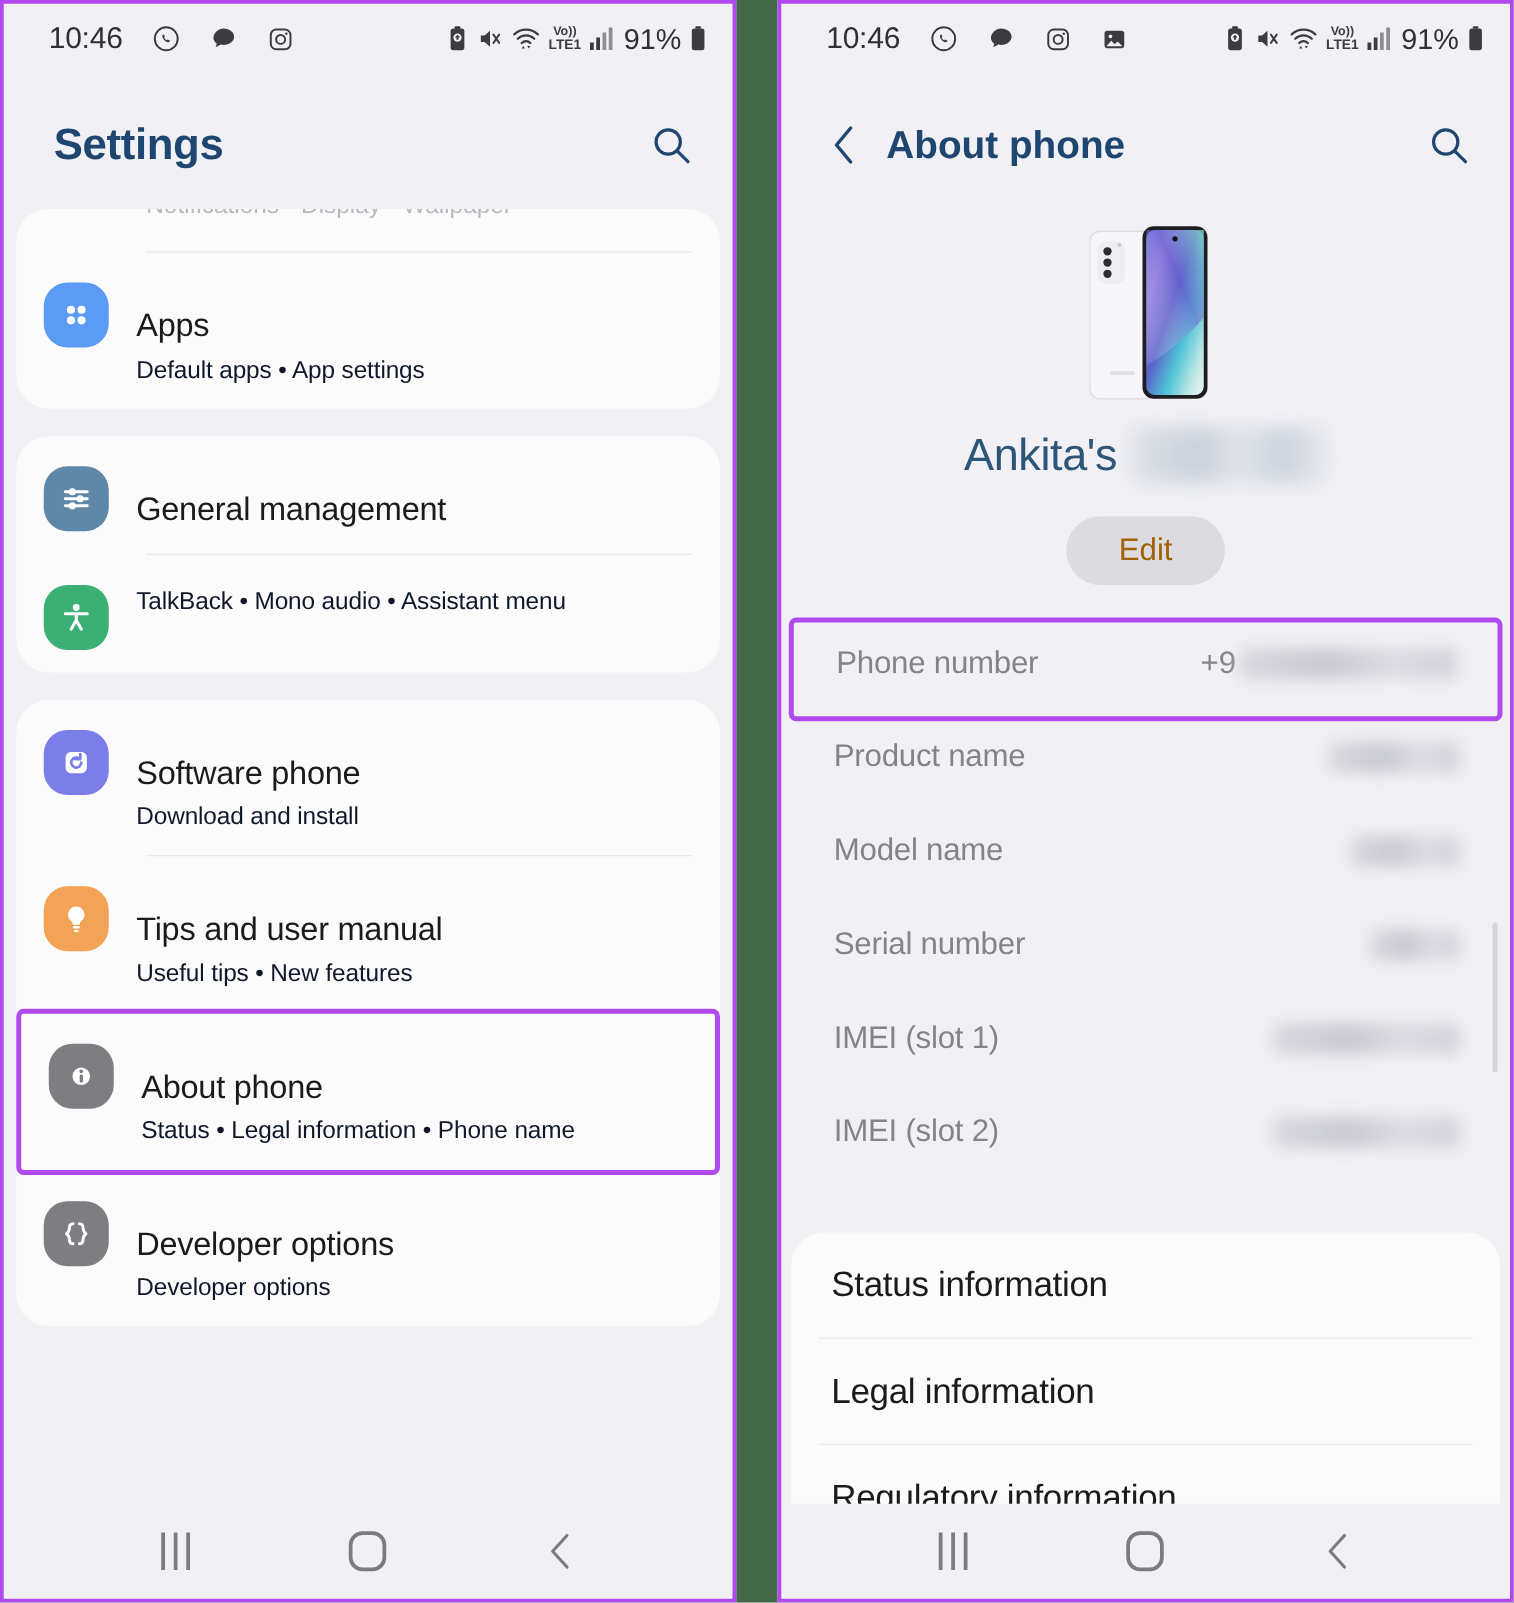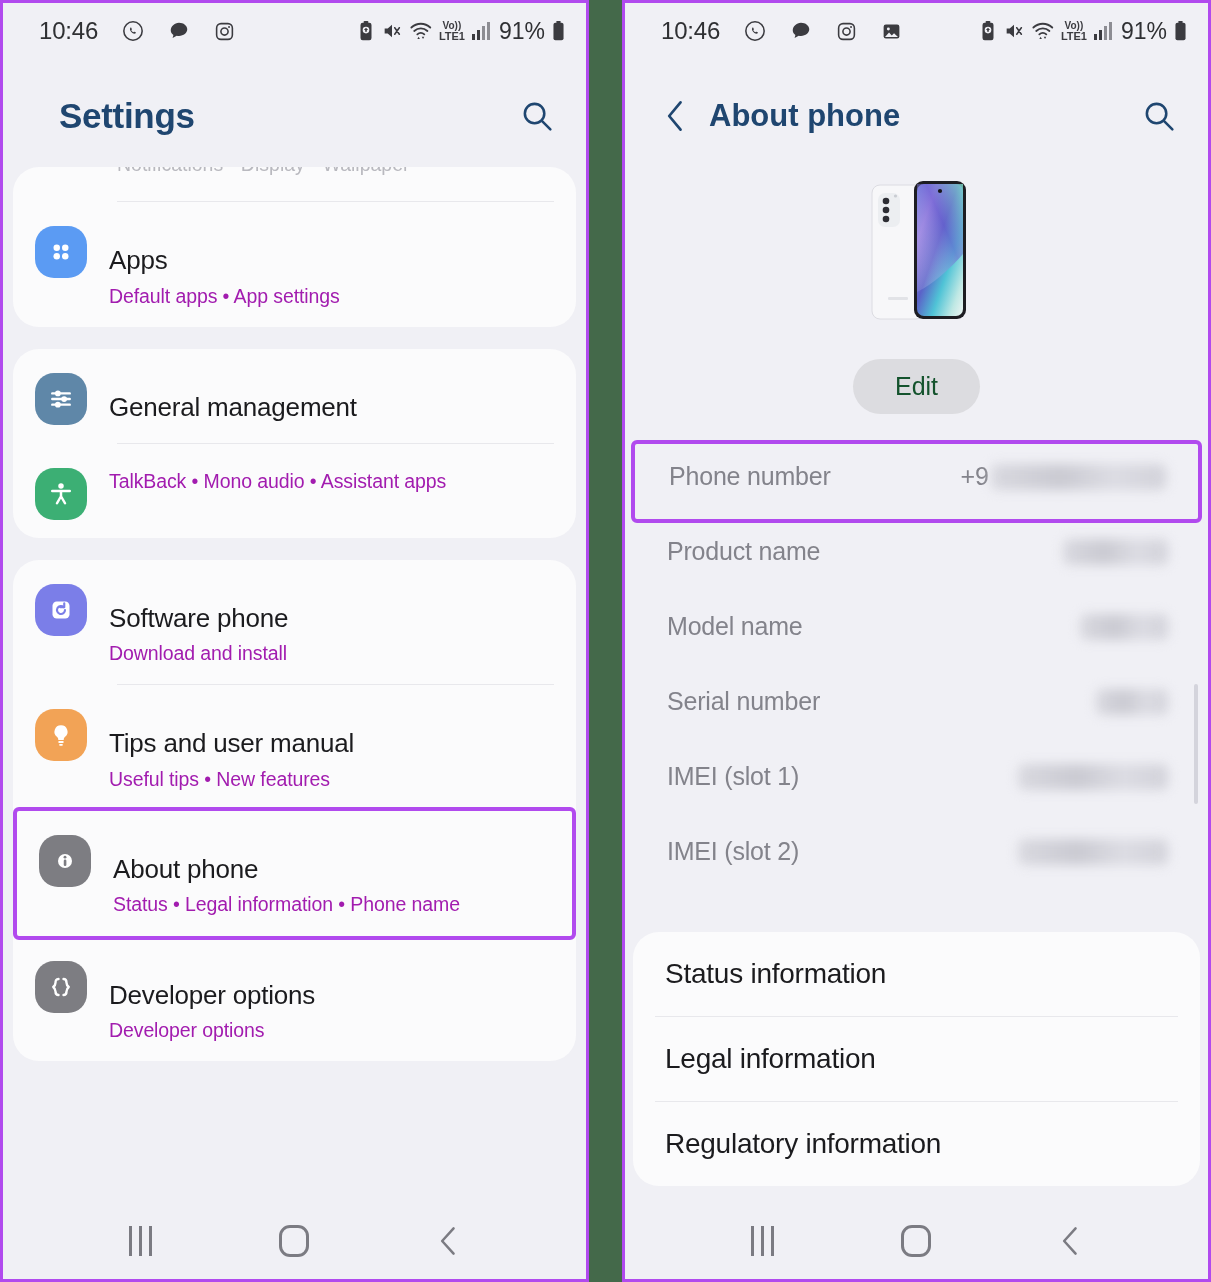--- a/index.html
+++ b/index.html
@@ -37,21 +37,21 @@
   .sb-pct{ font-size:23px; color:#2f3033; margin-left:2px; }
   .ic{ display:inline-flex; align-items:center; justify-content:center; }
 
   
   .appbar{
     flex:0 0 auto;
     display:flex; align-items:center;
     padding:36px 28px 30px 38px;
     color:#1f4670;
   }
-  .appbar.left-bar{ padding-left:56px; }
+  .appbar.left-bar{ padding-left:40px; }
   .title-big{ font-size:35px; font-weight:700; letter-spacing:-0.3px; color:#1f4670; }
   .title-sub{ font-size:31px; font-weight:700; color:#1f4670; }
   .back-chev{ margin-right:20px; display:flex; align-items:center; }
   .spacer{ flex:1 1 auto; }
   .search-btn{ width:42px; height:42px; display:flex; align-items:center; justify-content:center; cursor:pointer; }
 
   
   .body{
     flex:1 1 auto; position:relative; overflow:hidden;
     padding:0 10px;
@@ -70,21 +70,21 @@
     padding:18px 22px 18px 22px;
     position:relative;
   }
   .row .ico{
     flex:0 0 52px; width:52px; height:52px; margin-right:22px; margin-top:6px;
     border-radius:19px;
     display:flex; align-items:center; justify-content:center;
   }
   .row .txt{ flex:1 1 auto; padding-top:0; }
   .row .lbl{ font-size:26px; color:#1b1b1e; line-height:1.25; letter-spacing:-0.2px;margin-top:24px; }
-  .row .sub{ font-size:19.5px; color:#a21caf; line-height:1.34; margin-top:6px; letter-spacing:-0.1px; }
+  .row .sub{ font-size:19.5px; color:#0f172a; line-height:1.34; margin-top:6px; letter-spacing:-0.1px; }
   .sep{ height:1px; background:#e8e8ec; margin:0 22px 0 104px; }
   .sep.full{ margin-left:22px; }
 
   .ghost-row{
     height:34px; overflow:hidden; position:relative;
   }
   .ghost-row .gtxt{
     font-size:19.5px; color:#b9b9bf; position:absolute; top:-14px; left:104px;
     white-space:nowrap;
   }
@@ -107,21 +107,21 @@
     display:flex; align-items:center; justify-content:center;
     font-size:36px; color:#2c5578; letter-spacing:-0.3px; font-weight:400;
     gap:10px; margin-bottom:8px;
   }
   .blurpill{
     display:inline-block; height:46px; border-radius:10px;
     background:linear-gradient(90deg,#dde1e8,#c9d0da 35%,#dfe3e9 55%,#ccd3dd 78%,#e4e7ec);
     filter:blur(7px); opacity:.95;
   }
   .edit-btn{
-    background:#dcdce0; color:#14532d; border:none;
+    background:#dcdce0; color:#a16207; border:none;
     font-size:25px; font-family:inherit;
     padding:13px 42px; border-radius:30px; cursor:pointer; margin-top:18px;
   }
   .inforow{
     display:flex; align-items:center; justify-content:space-between;
     padding:18px 32px 28px 34px;
     min-height:63px;
   }
   .inforow .k{ font-size:25px; color:#83838b; letter-spacing:-0.2px; }
   .inforow .v{ font-size:25px; color:#83838b; display:flex; align-items:center; gap:2px; }
@@ -279,21 +279,21 @@
         </div>
         <div class="sep"></div>
         <div class="row">
           <span class="ico" style="background:#3caf74;">
             <svg width="30" height="30" viewBox="0 0 24 24">
                 <circle cx="12" cy="5.6" r="2.2" fill="#fff"></circle>
                 <path d="M5 9.6h14M12 9.6v4.2M12 13.8l-3.2 5.6M12 13.8l3.2 5.6" stroke="#fff" stroke-width="2" stroke-linecap="round" fill="none"></path>
               </svg>
           </span>
           <span class="txt">
-            <div class="sub" style="max-width:450px;">TalkBack  •  Mono audio  •  Assistant apps</div>
+            <div class="sub" style="max-width:450px;">TalkBack  •  Mono audio  •  Assistant menu</div>
           </span>
         </div>
       </div>
 
       <div class="card">
         <div class="row">
           <span class="ico" style="background:#7b7ee8;">
             <svg width="30" height="30" viewBox="0 0 24 24">
                 <rect x="5.2" y="5.2" width="13.6" height="13.6" rx="3.4" fill="#fff"></rect>
                 <path d="M15.2 12a3.2 3.2 0 1 1-1-2.3" fill="none" stroke="#7b7ee8" stroke-width="1.7" stroke-linecap="round"></path>
@@ -494,20 +494,24 @@
                 <stop offset="100%" stop-color="#ffffff" stop-opacity=".1"></stop>
               </linearGradient>
             </defs>
             <rect x="52" y="4" width="52" height="138" rx="9" fill="#1d1d22"></rect>
             <rect x="55" y="7" width="46" height="132" rx="7" fill="url(#wall)"></rect>
             <path d="M55 7h46v70c-12 14-30 30-46 38z" fill="url(#wall2)"></path>
             <circle cx="78" cy="14" r="2.1" fill="#16161a"></circle>
           </svg>
         </div>
 
+        <div class="devname">
+          <span>Ankita's</span>
+          <span class="blurpill" style="width:158px;"></span>
+        </div>
 
         <button class="edit-btn">Edit</button>
       </div>
 
       <div style="margin-top:26px;position:relative;">
         <div class="inforow hl" style="margin:0 2px;">
           <span class="k">Phone number</span>
           <span class="v">
             <span>+9</span>
             <span class="vblur" style="width:175px;"></span>

